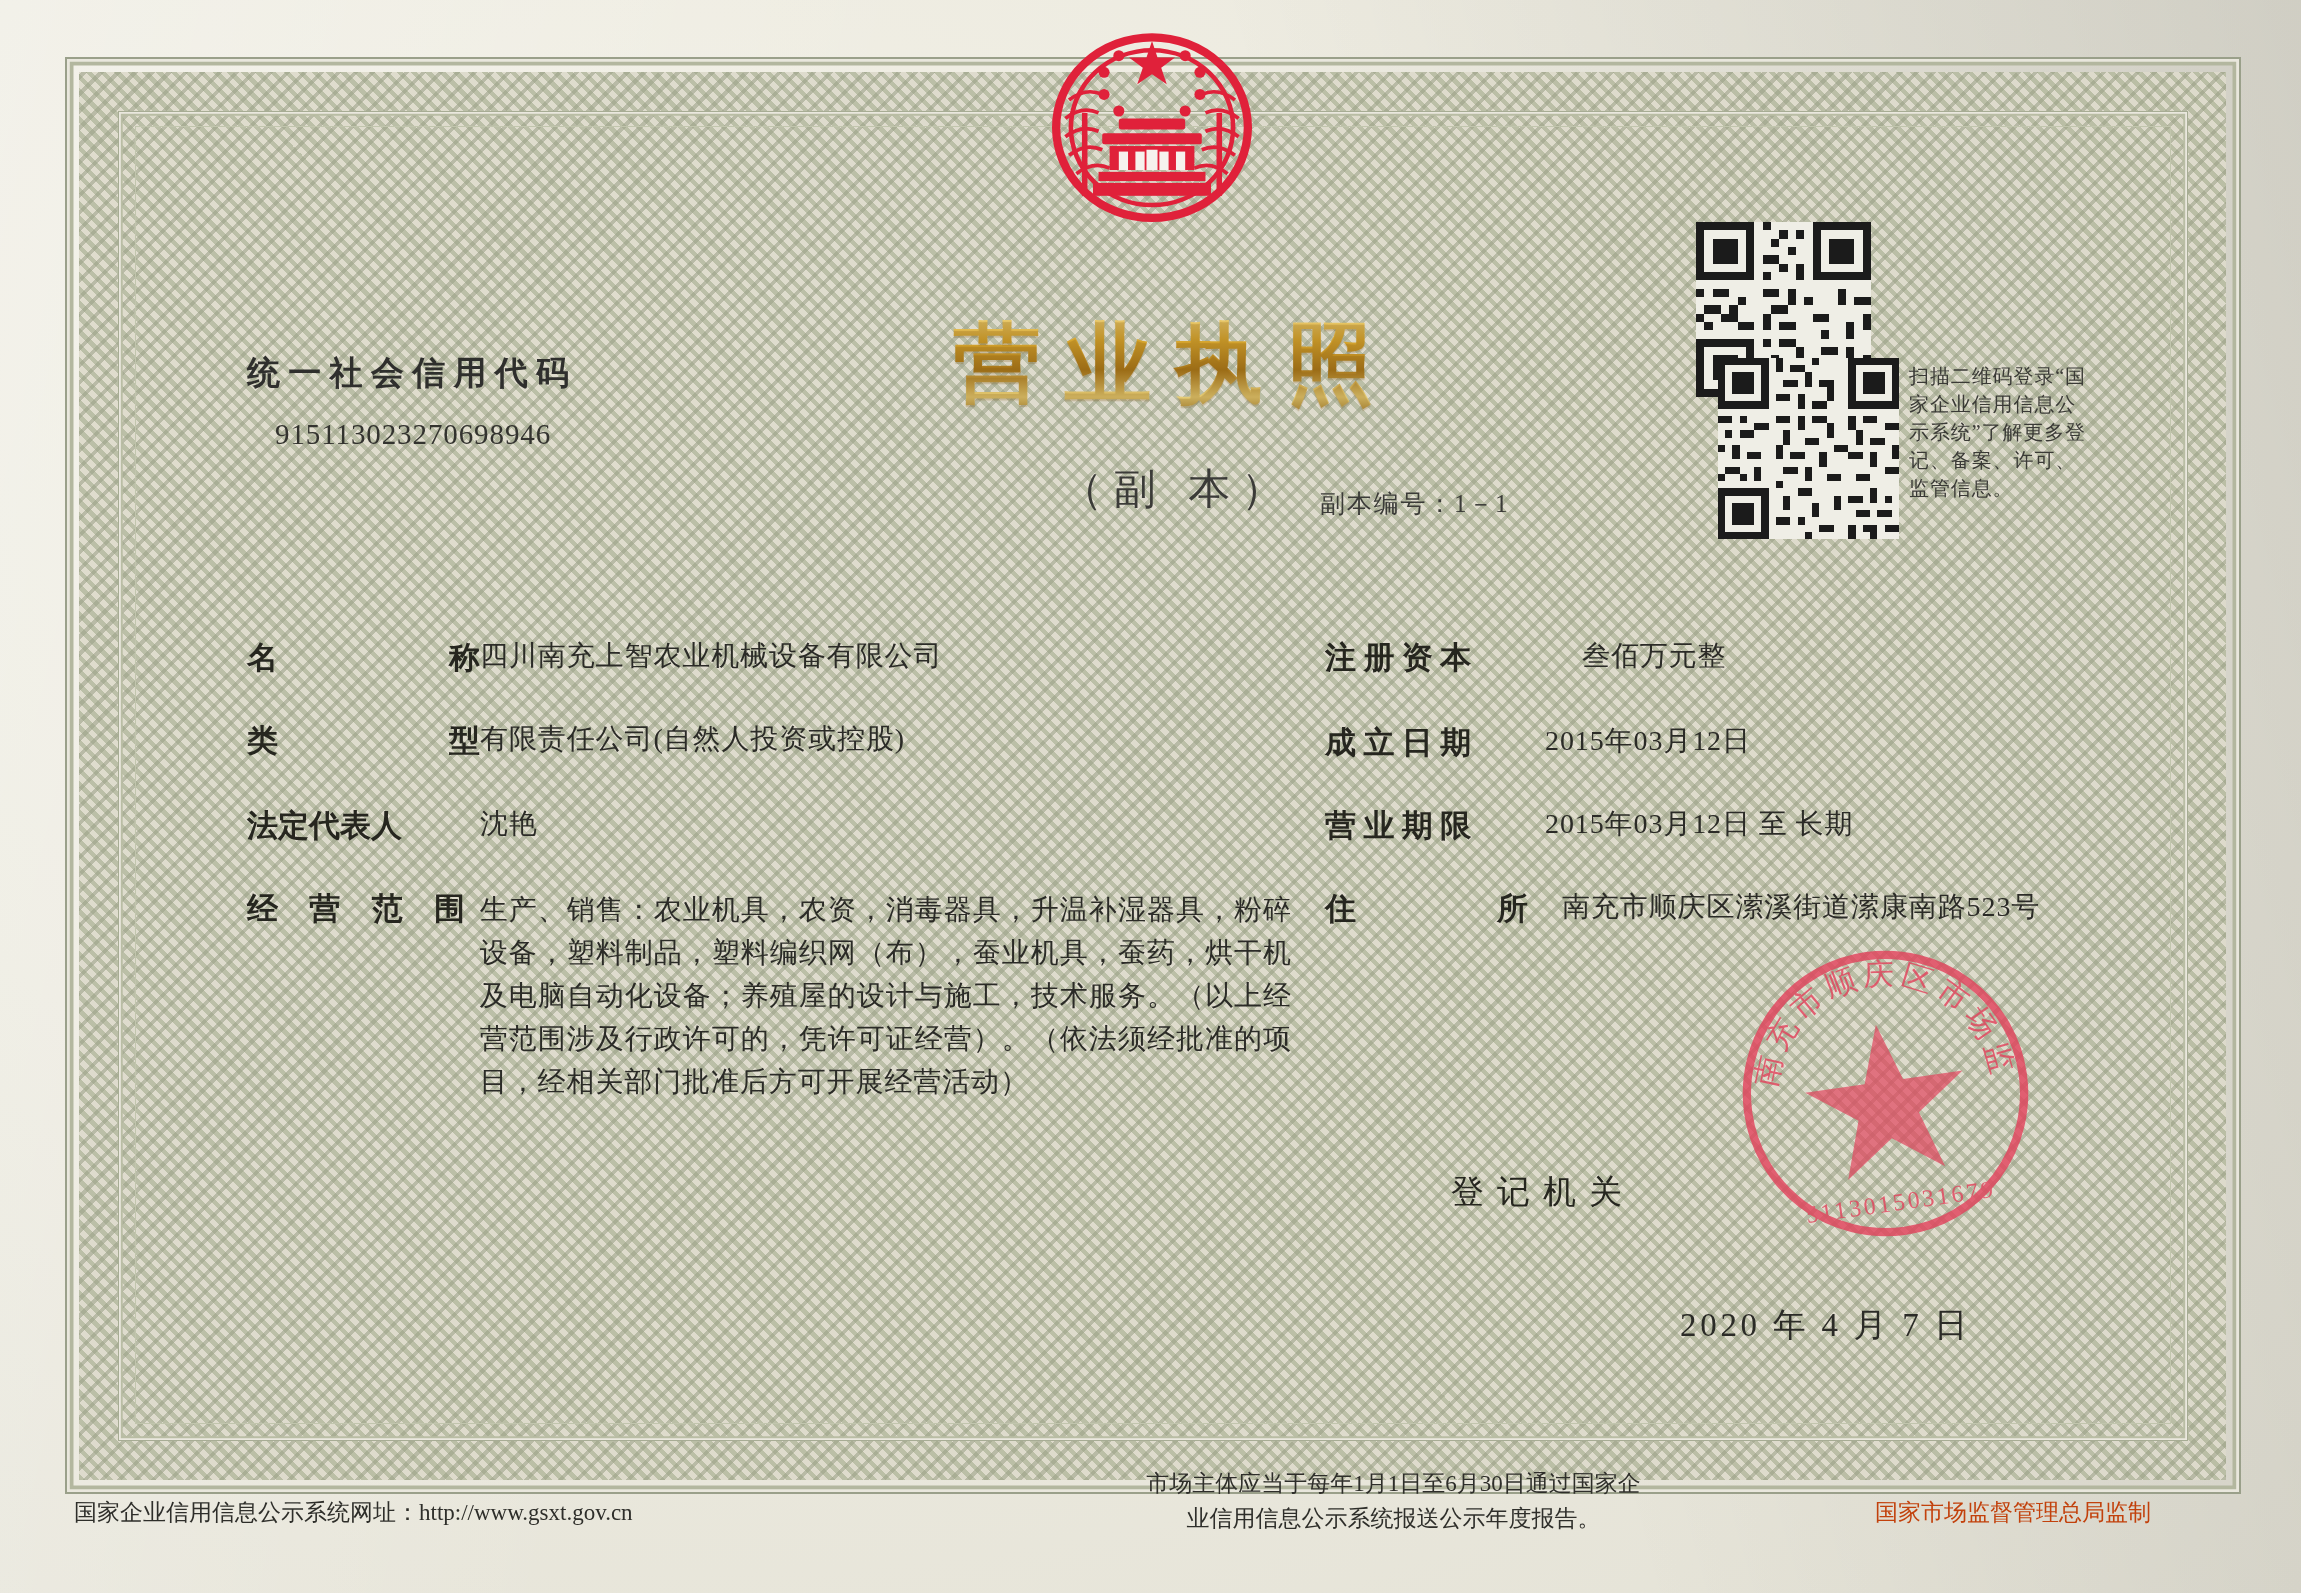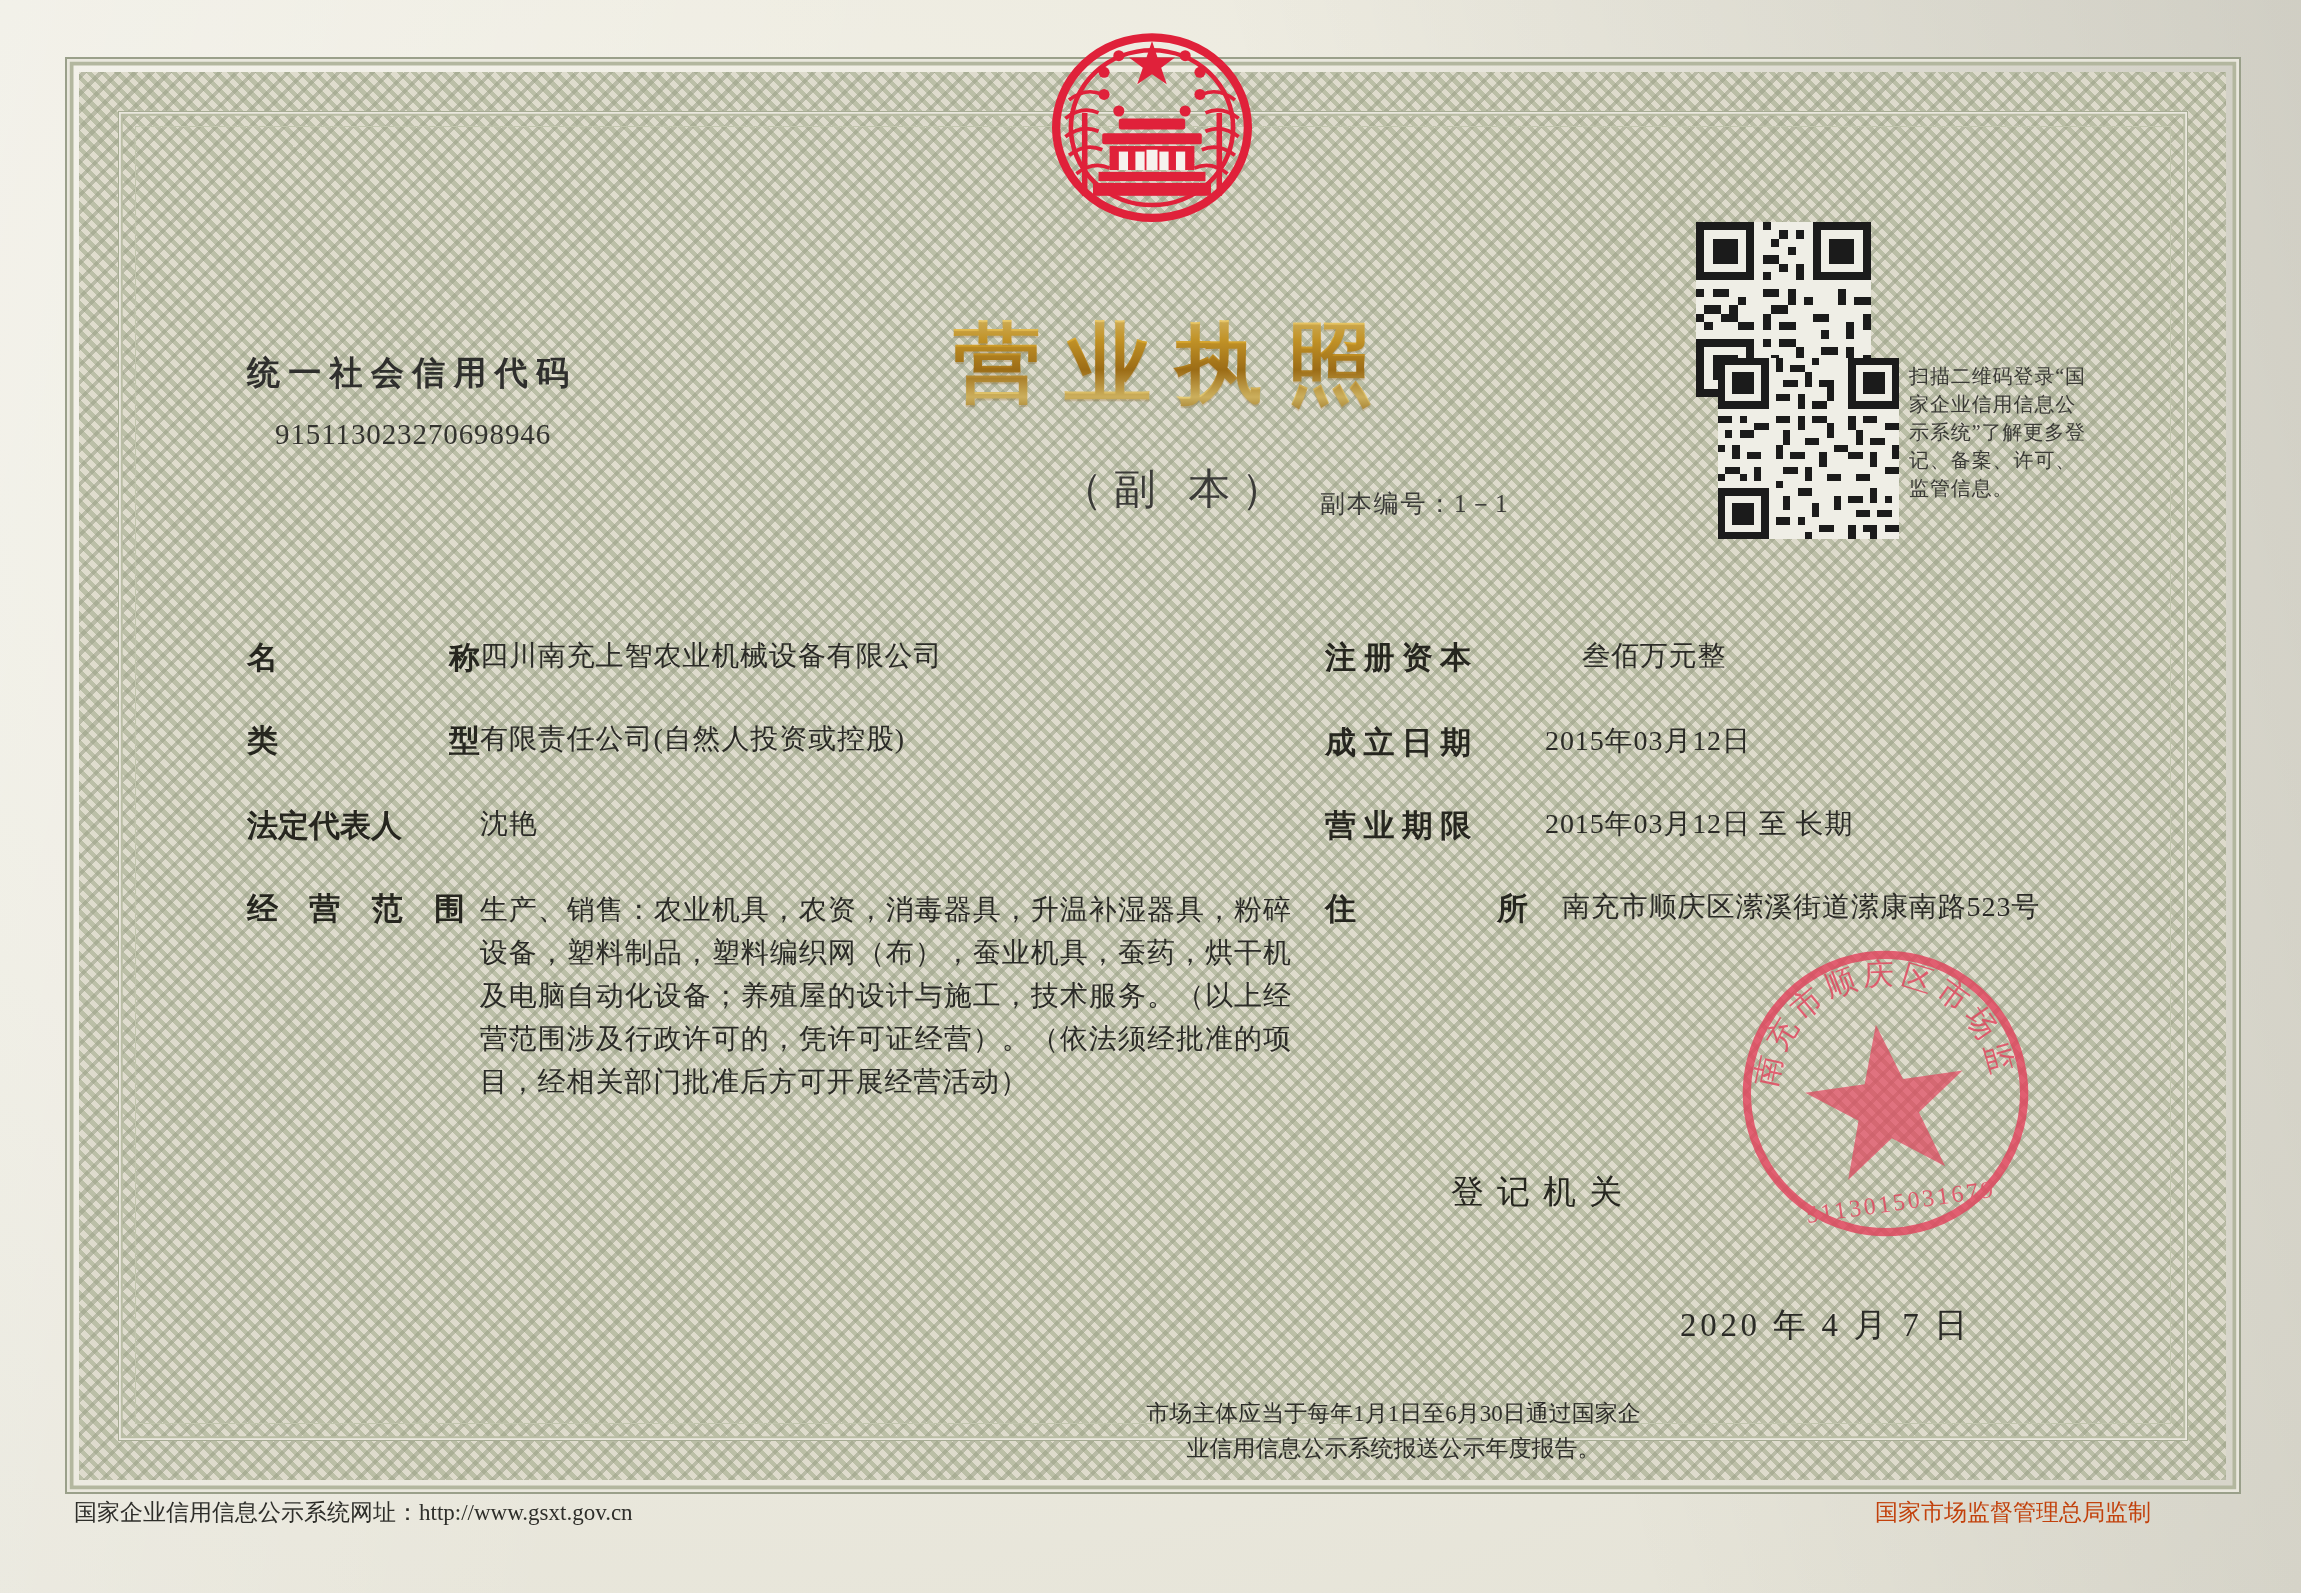--- a/index.html
+++ b/index.html
@@ -259,21 +259,21 @@
     left: 74px;
     top: 1497px;
     font-family: "Liberation Serif", serif;
     font-size: 23px;
     color: #2e2e2a;
     white-space: nowrap;
   }
   .footer-center {
     position: absolute;
     left: 1135px;
-    top: 1396px;
+    top: 1466px;
     width: 517px;
     text-align: center;
     font-family: "Liberation Serif", serif;
     font-size: 23px;
     line-height: 35px;
     color: #2e2e2a;
   }
   .footer-right {
     position: absolute;
     left: 1875px;

